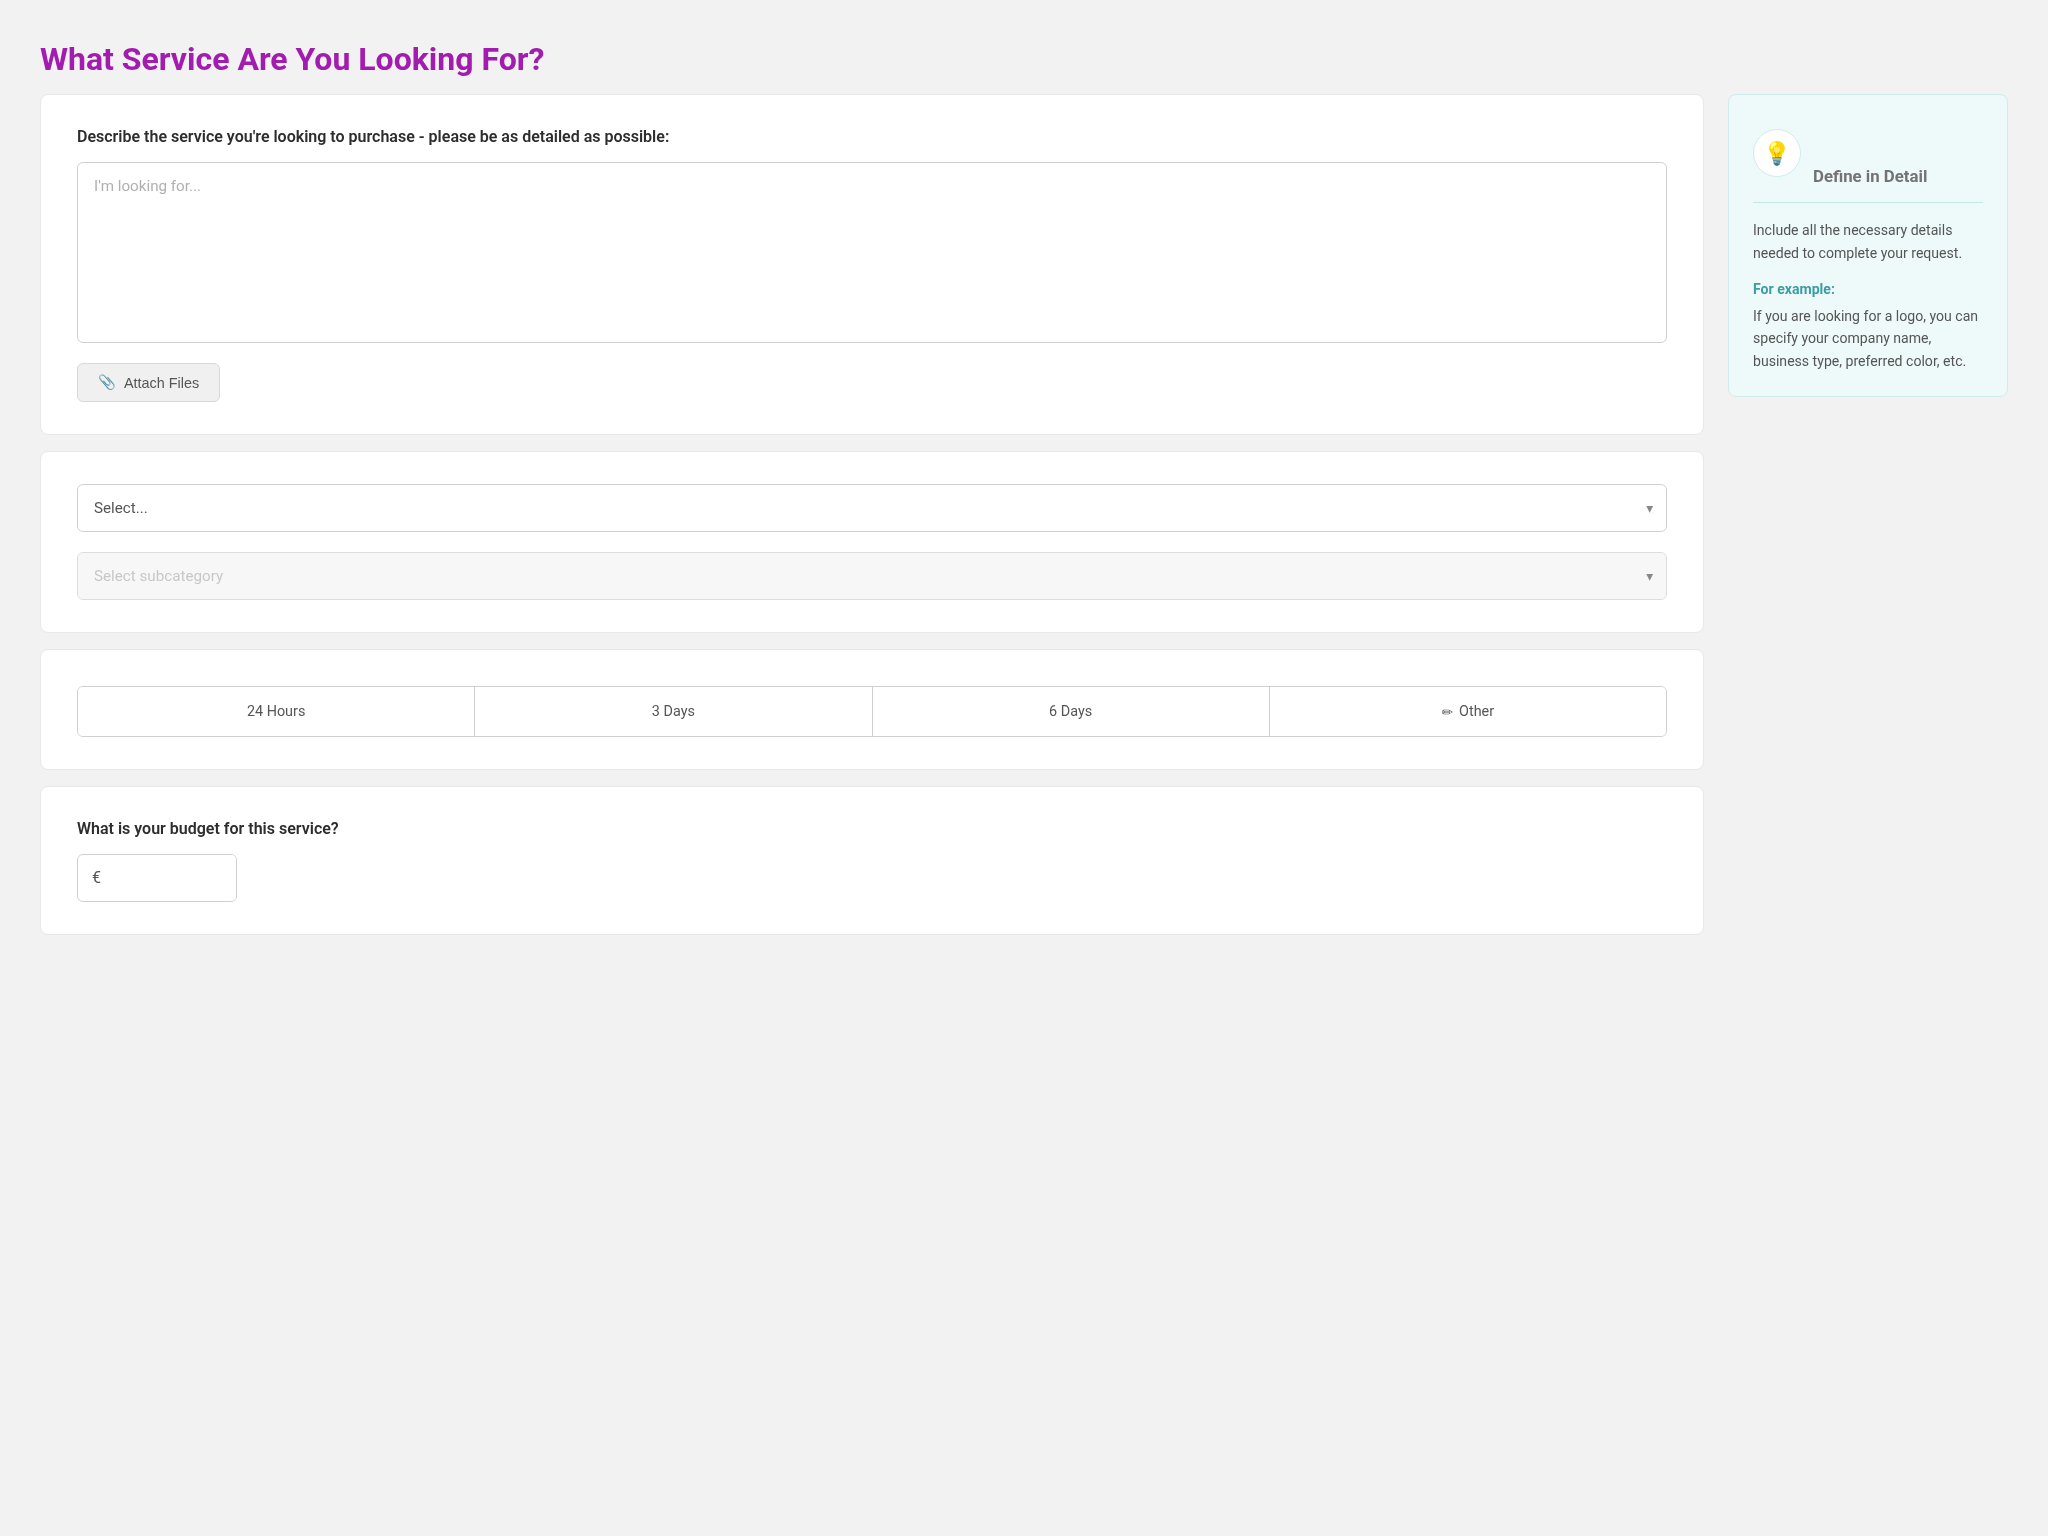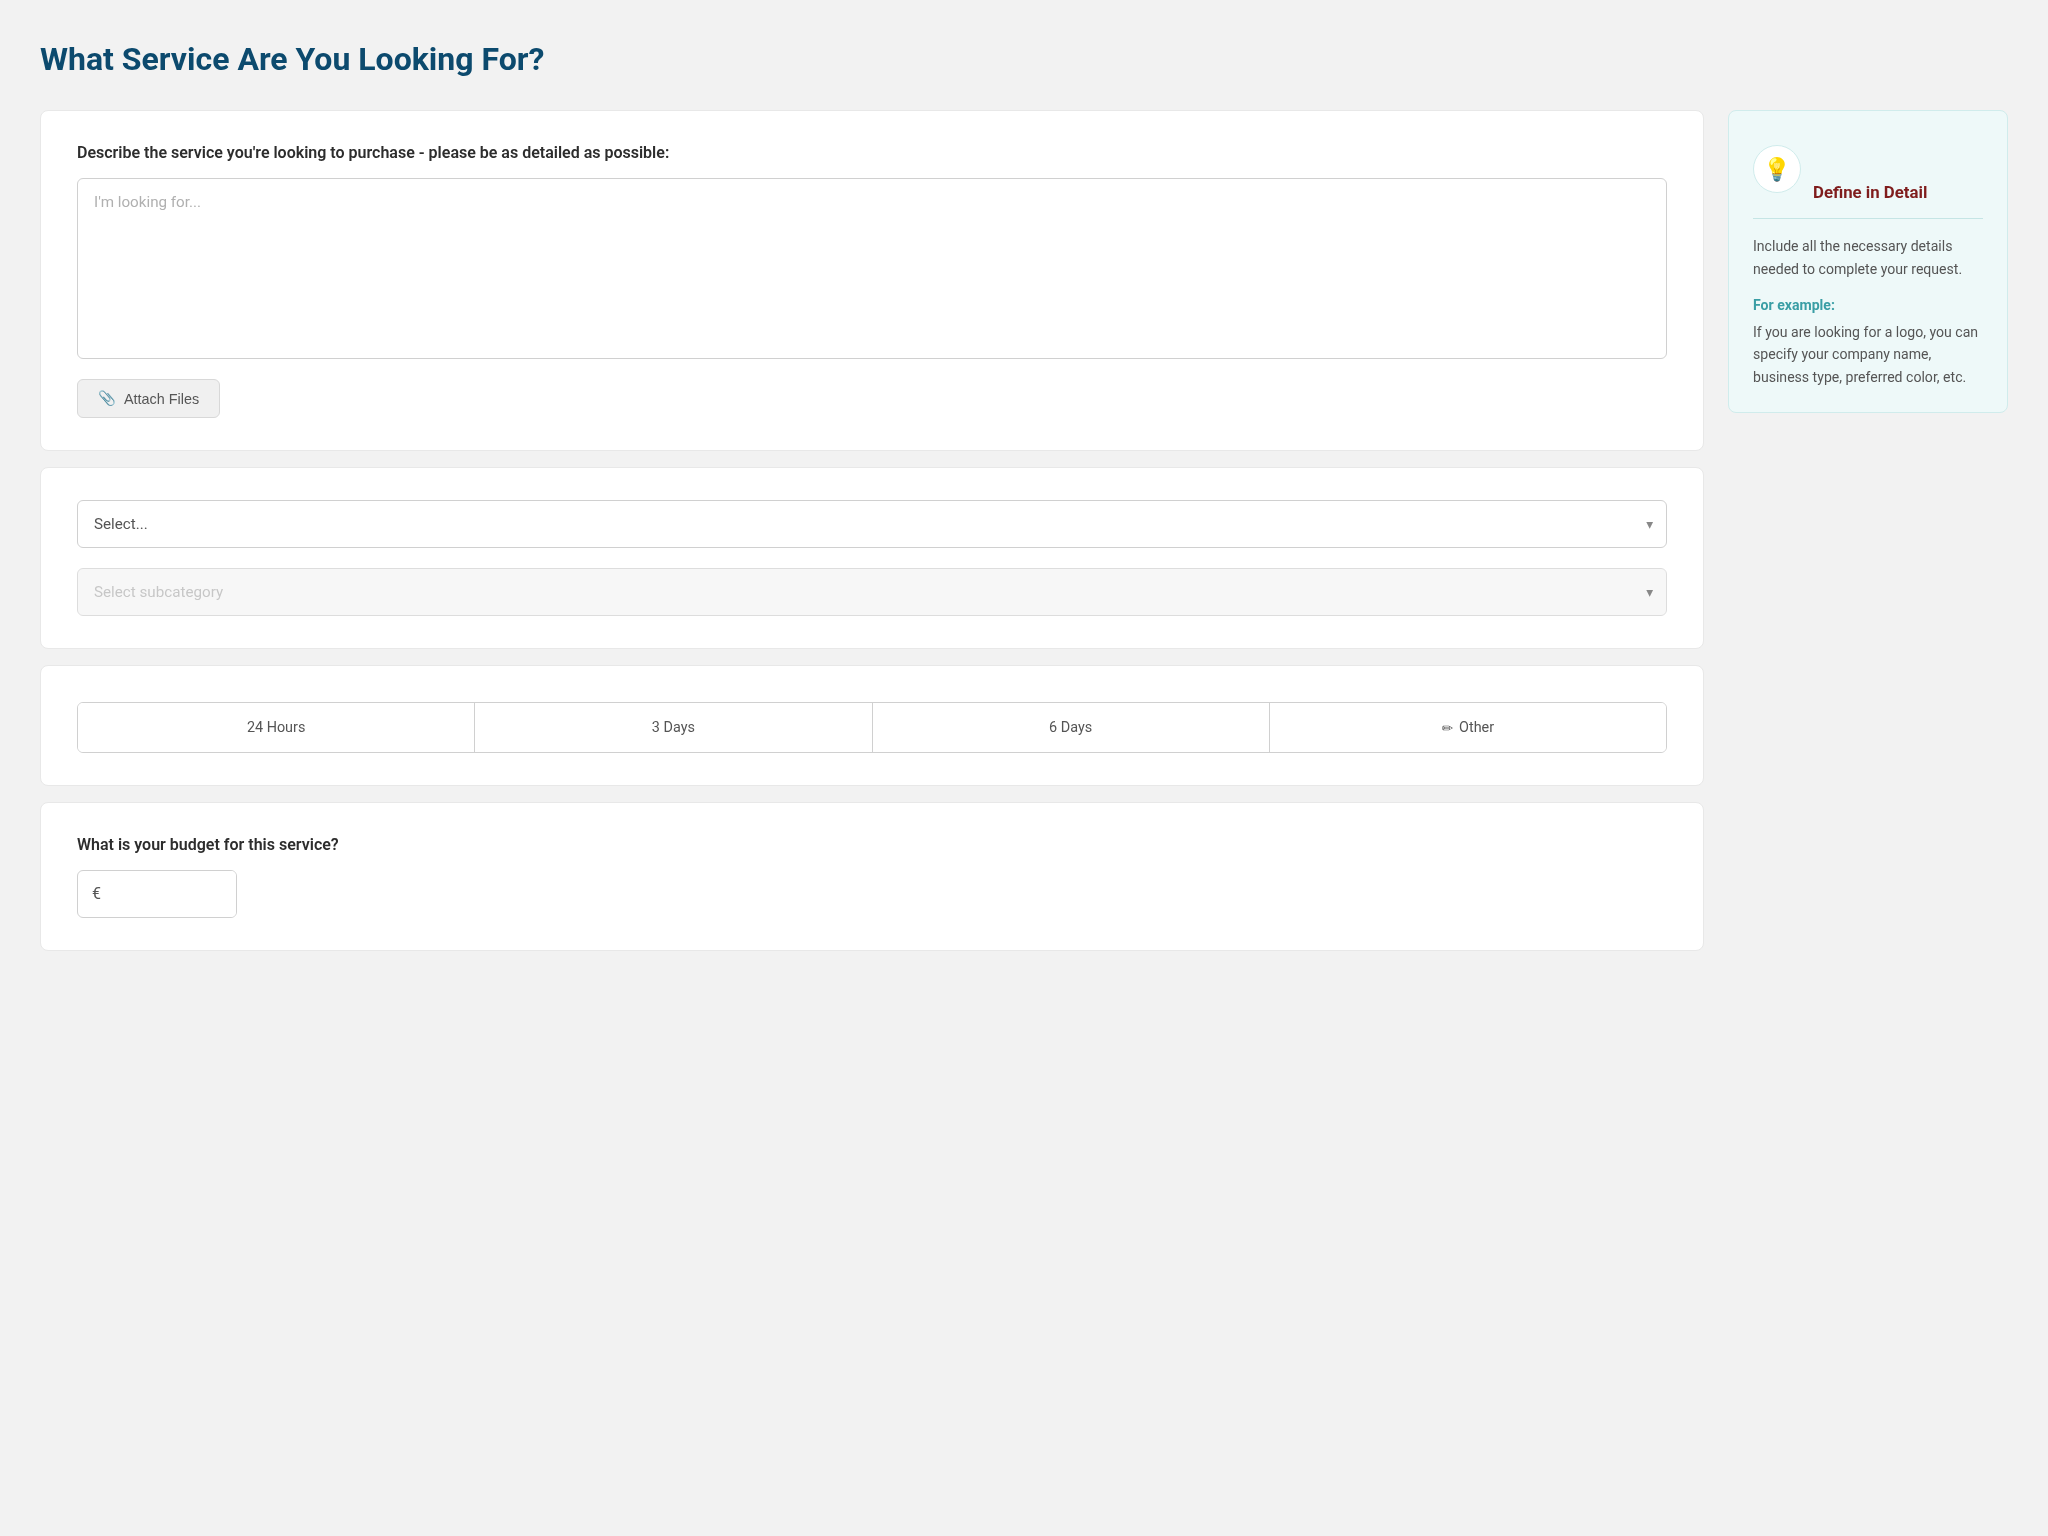--- a/index.html
+++ b/index.html
@@ -6,22 +6,22 @@
     body {
       background: #f2f2f2;
       font-family: -apple-system, BlinkMacSystemFont, 'Segoe UI', Roboto, Helvetica, Arial, sans-serif;
       font-size: 16px;
       color: #333;
       padding: 40px 40px 60px 40px;
     }
     h1 {
       font-size: 2rem;
       font-weight: 700;
-      color: #0c4a6e;
-      margin-bottom: 32px;
+      color: #a21caf;
+      margin-bottom: 16px;
     }
     .main-layout {
       display: flex;
       gap: 24px;
       align-items: flex-start;
     }
     .left-col {
       flex: 1;
       display: flex;
       flex-direction: column;
@@ -184,21 +184,21 @@
       border-radius: 50%;
       display: flex;
       align-items: center;
       justify-content: center;
       flex-shrink: 0;
       border: 1px solid #d0ecec;
     }
     .info-card-title {
       font-size: 1.05rem;
       font-weight: 700;
-      color: #7f1d1d;
+      color: #737373;
       margin-top: 47px;
     }
     .info-card-body {
       font-size: 0.88rem;
       color: #555;
       line-height: 1.6;
     }
     .info-card-body .for-example {
       font-weight: 700;
       color: #3a9ea5;

